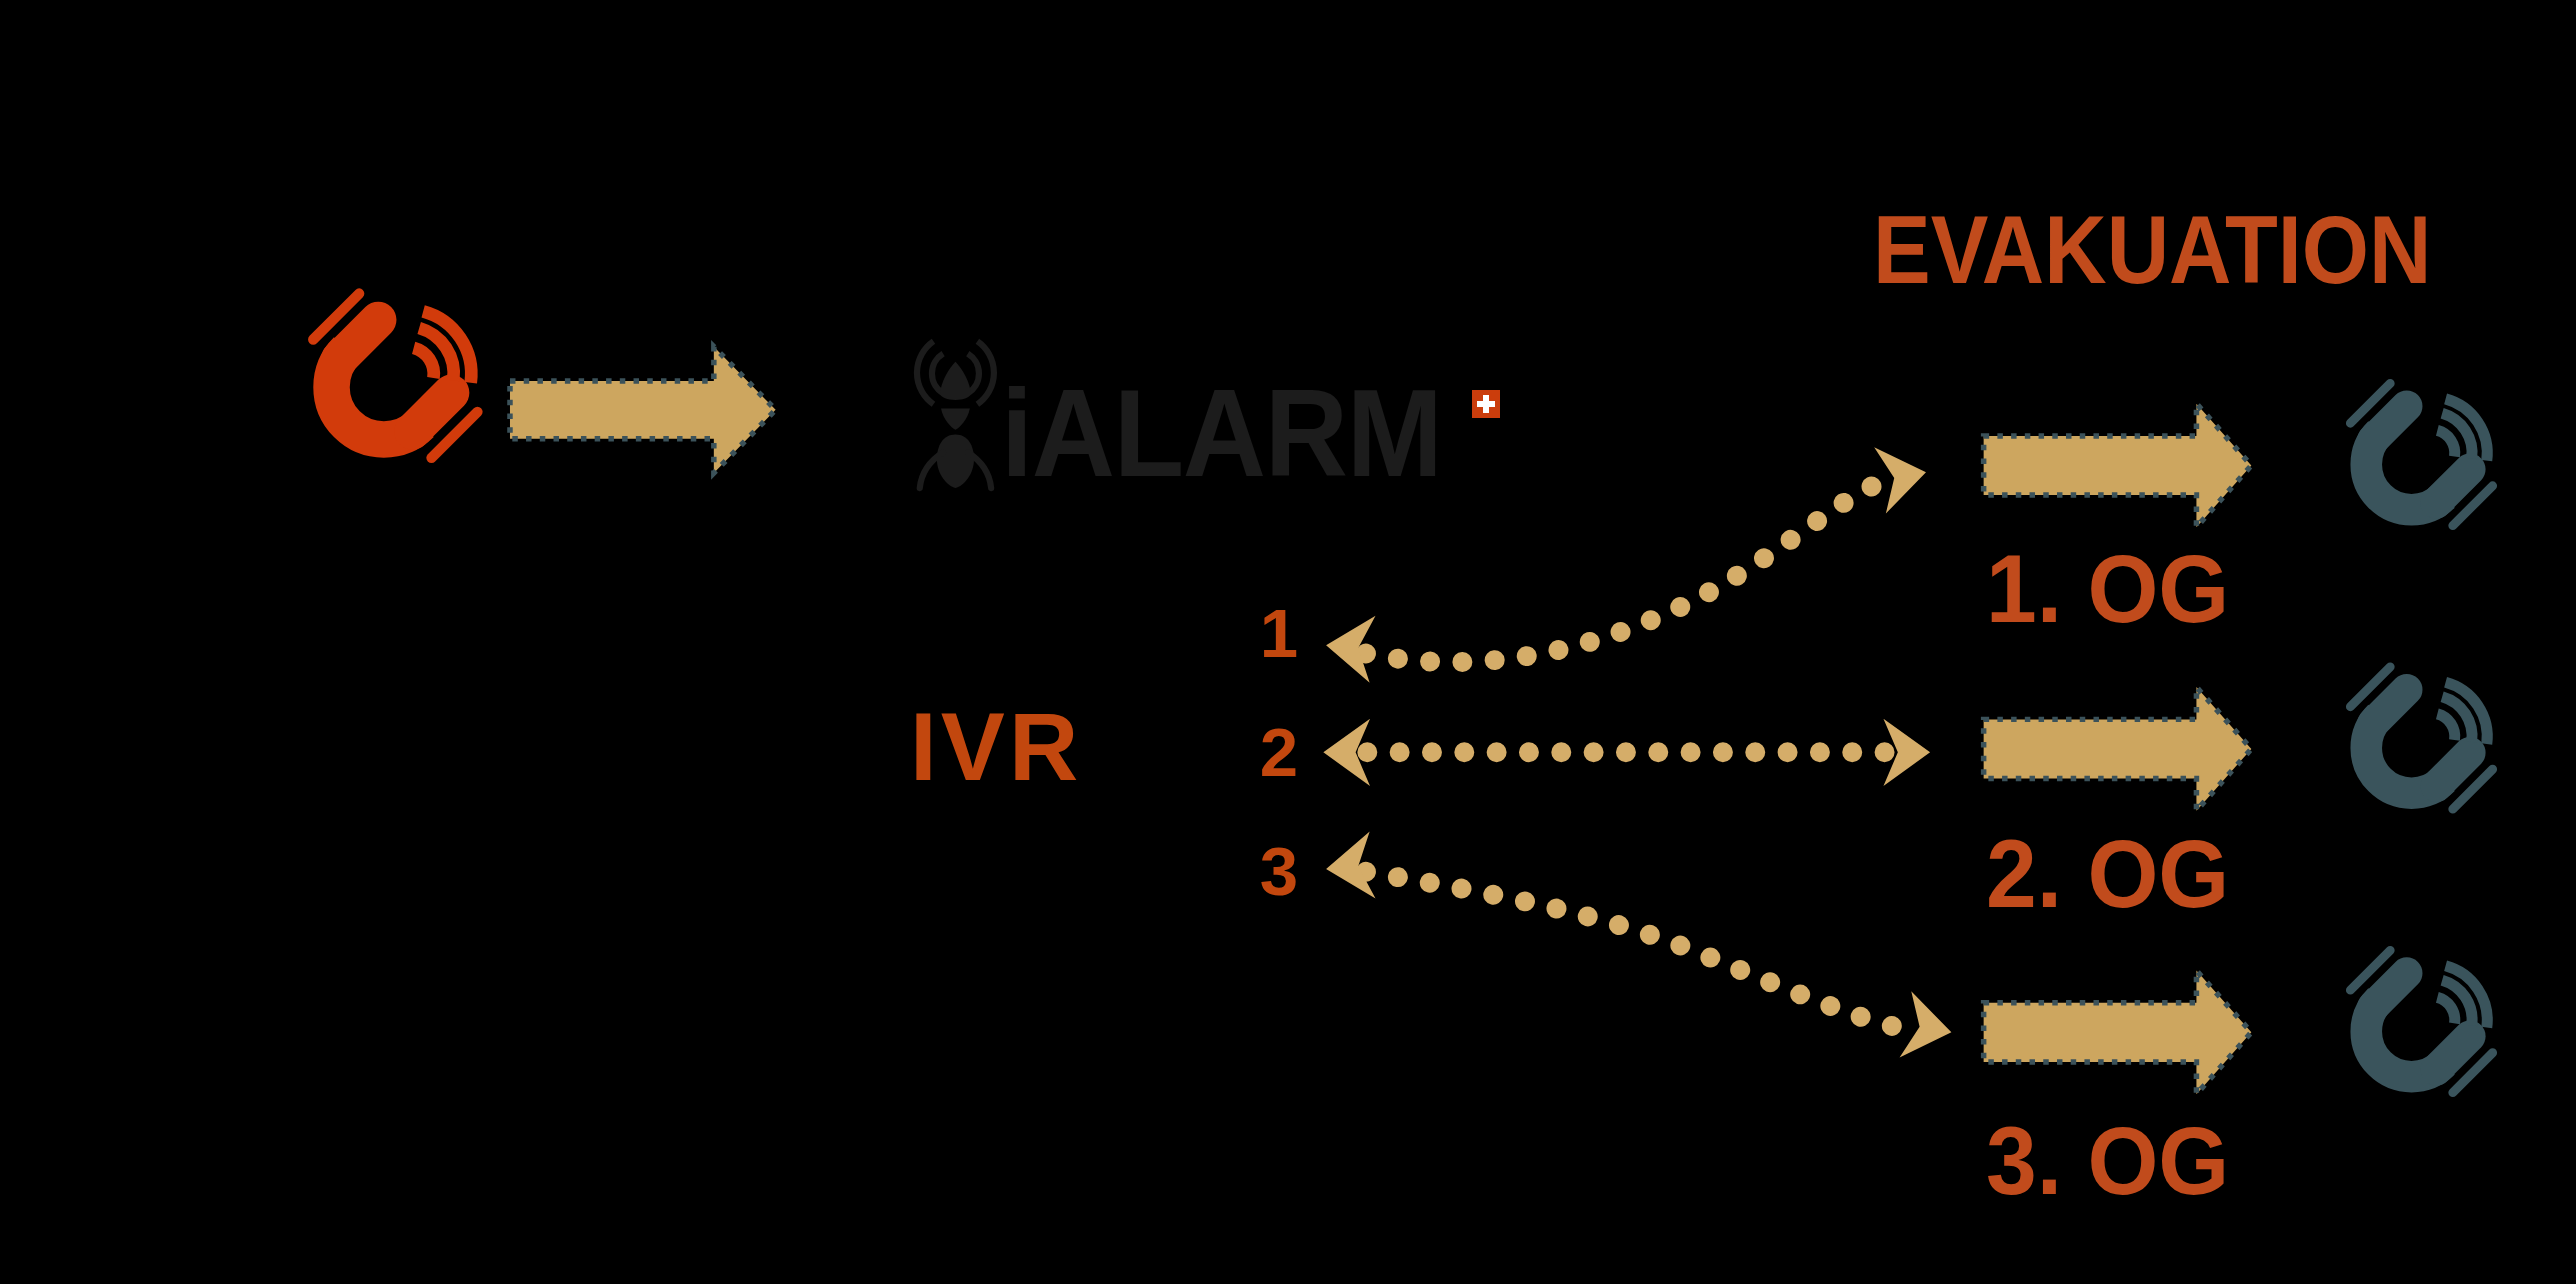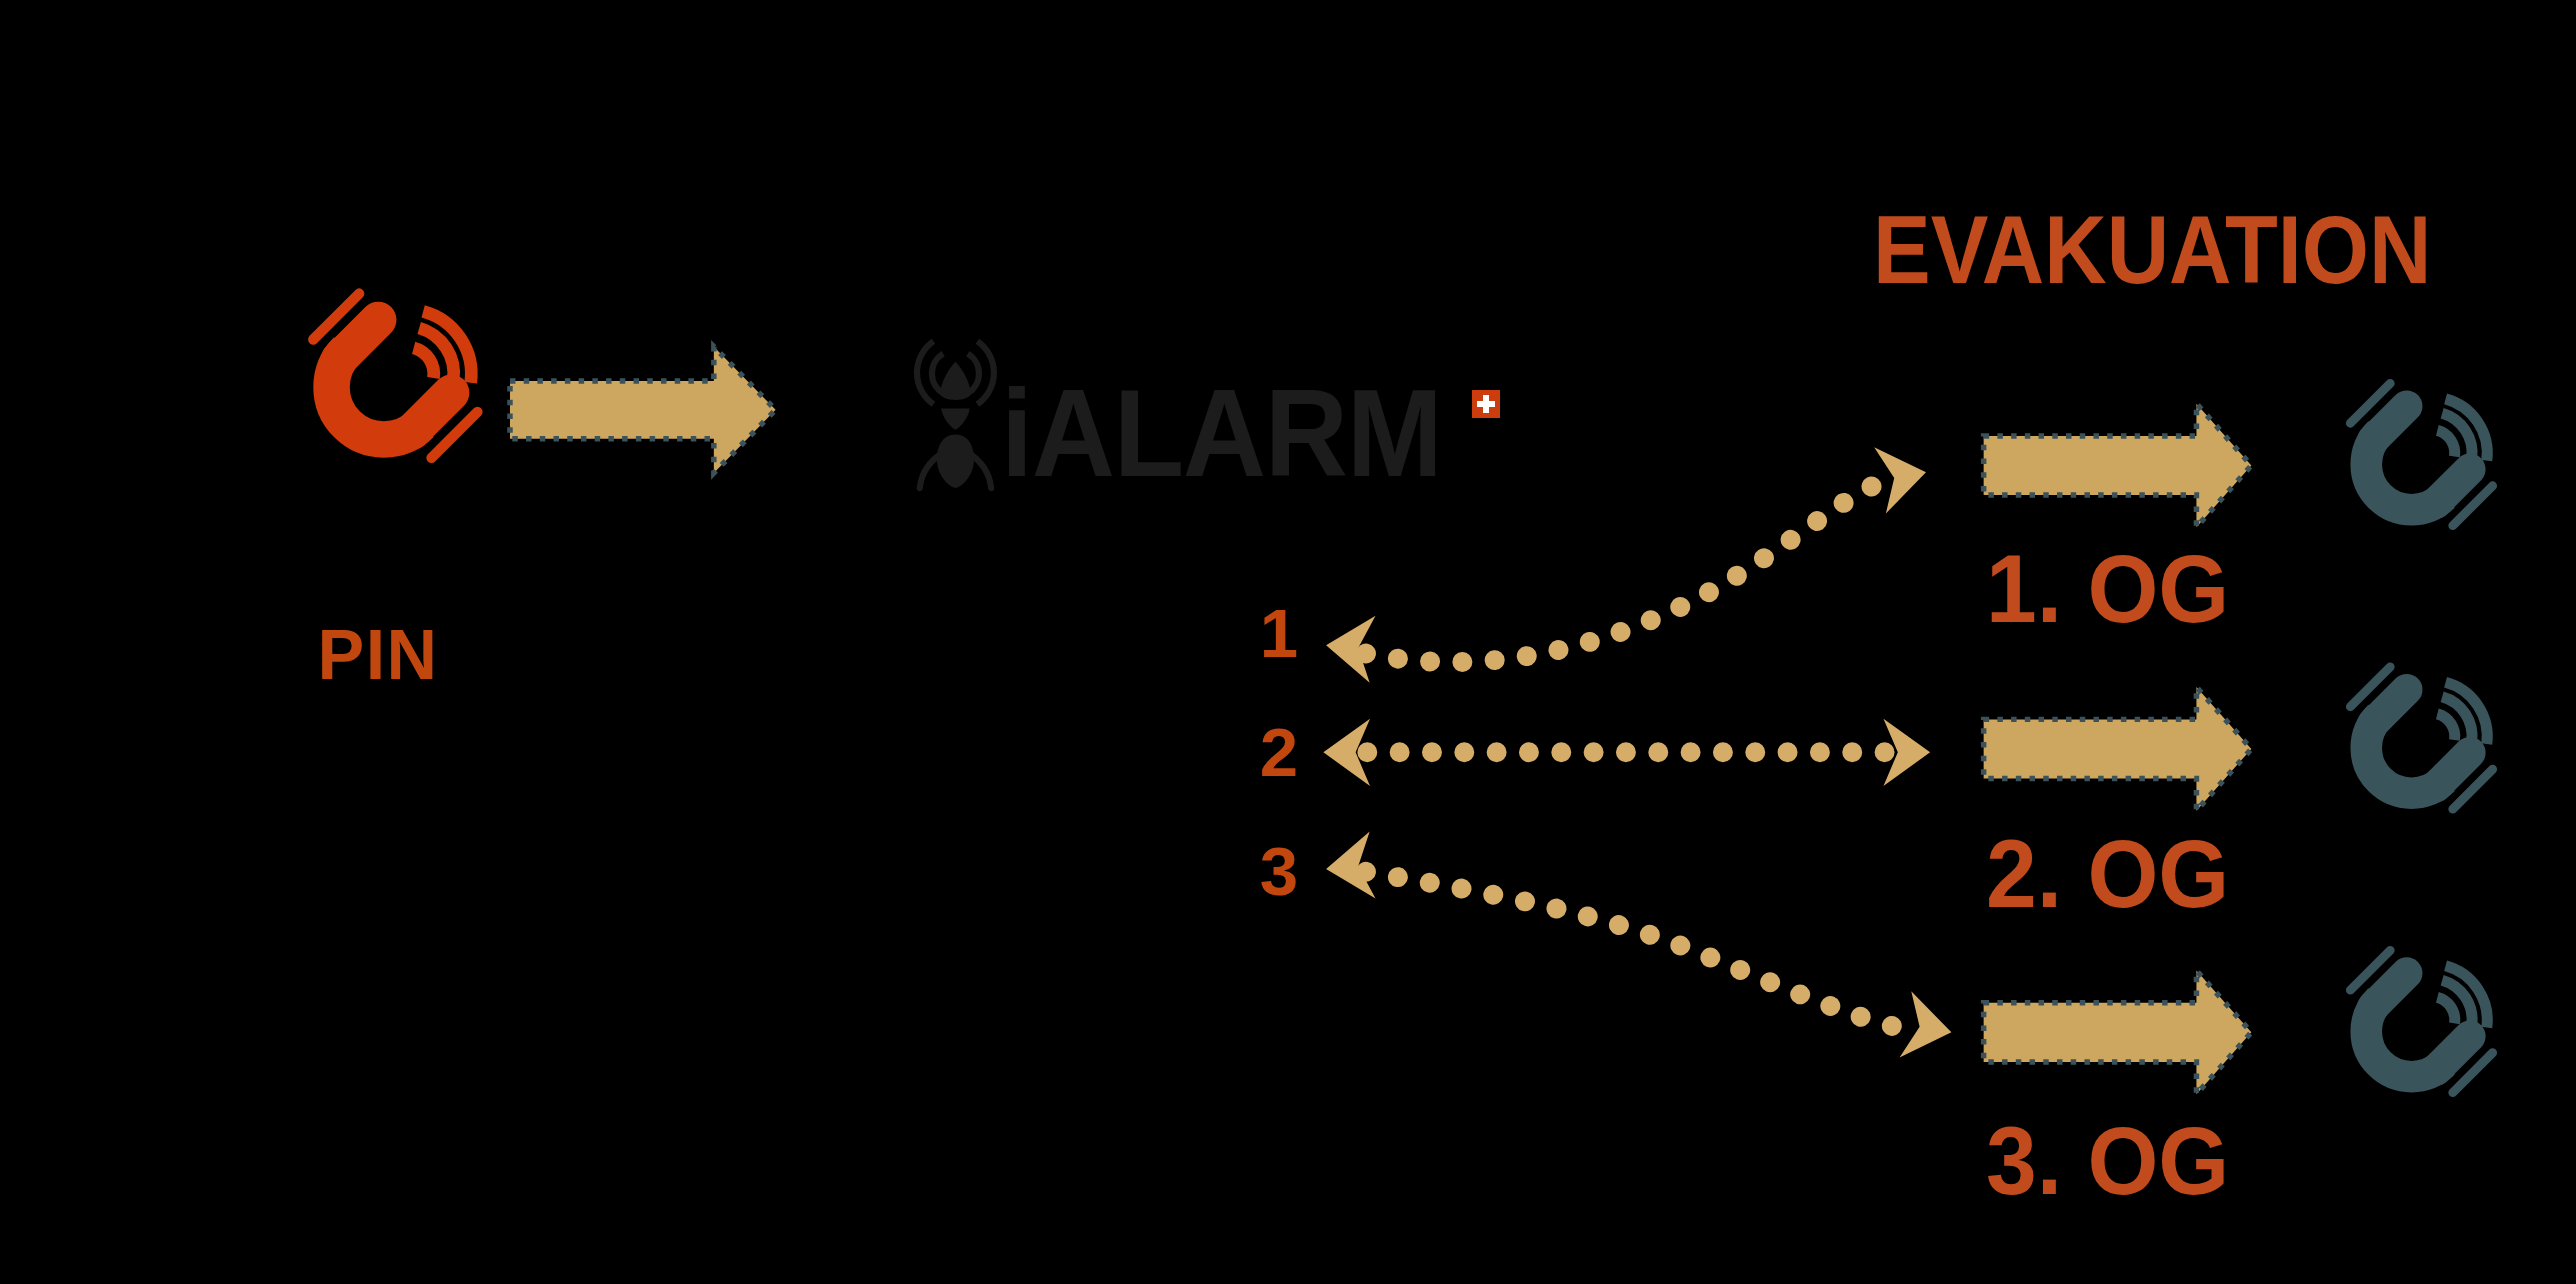--- a/index.html
+++ b/index.html
@@ -97,28 +97,28 @@
 
     <use href="#big-arrow" class="blockarrow" transform="translate(2890,678)"></use>
     <use href="#big-arrow" class="blockarrow" transform="translate(2890,1091)"></use>
     <use href="#big-arrow" class="blockarrow" transform="translate(2890,1504)"></use>
 
     <use href="#phone-shape" class="phone-teal" transform="translate(3392,558)"></use>
     <use href="#phone-shape" class="phone-teal" transform="translate(3392,971)"></use>
     <use href="#phone-shape" class="phone-teal" transform="translate(3392,1384)"></use>
   </svg>
 
-  <div class="txt accent pin">PIN</div>
 
   <div class="txt logo-text">iALARM</div>
   <div class="badge">
       <span class="h"></span>
       <span class="v"></span>
     </div>
 
+  <div class="txt accent ivr">IVR</div>
   <div class="txt accent digit d1">1</div>
   <div class="txt accent digit d2">2</div>
   <div class="txt accent digit d3">3</div>
 
   <div class="txt title-o evak">EVAKUATION</div>
   <div class="txt title-o floor f1">1. OG</div>
   <div class="txt title-o floor f2">2. OG</div>
   <div class="txt title-o floor f3">3. OG</div>
 </div>
 

